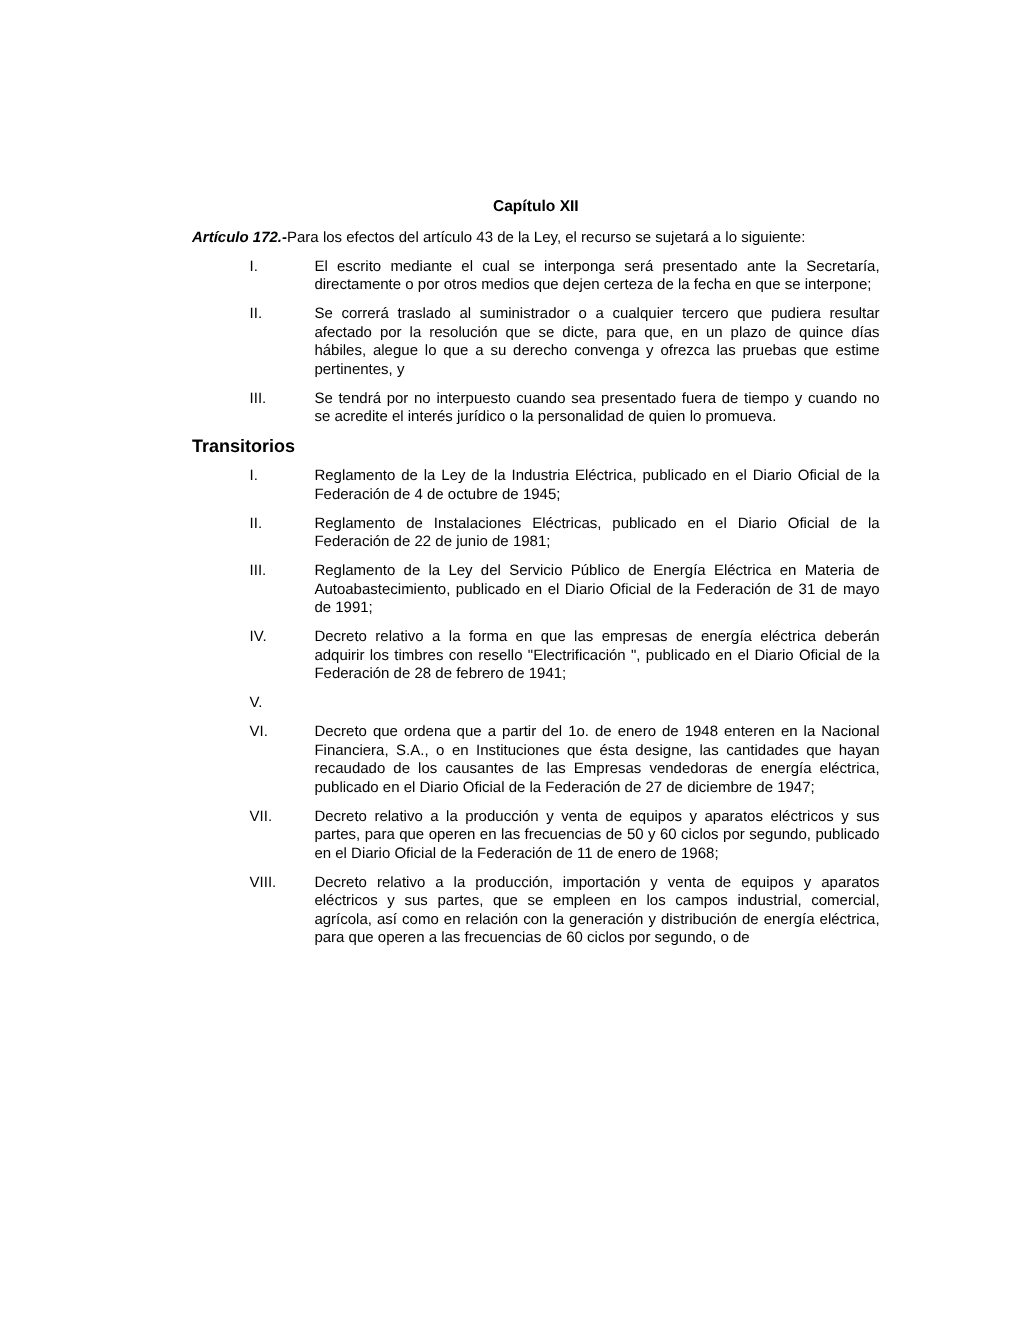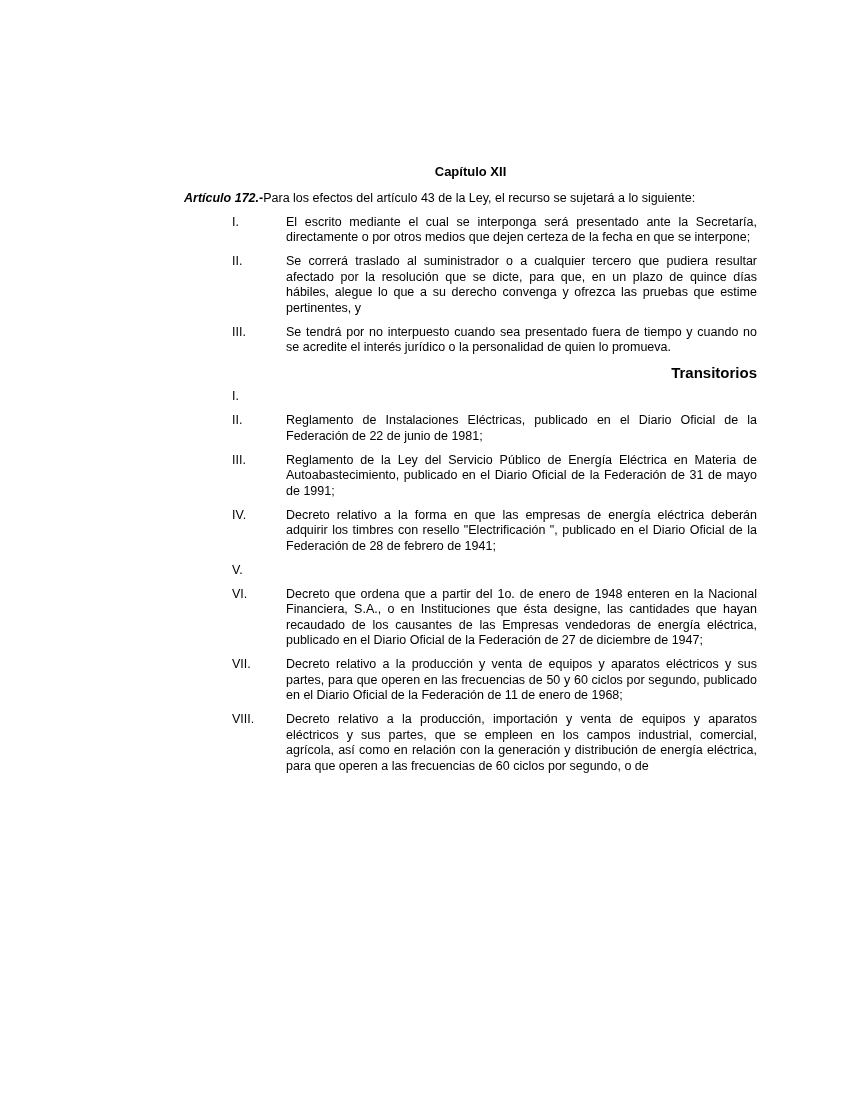--- a/index.html
+++ b/index.html
@@ -16,21 +16,20 @@
     color: #000000;
     overflow: hidden;
   }
   .content {
     position: absolute;
     left: 160px;
     top: 164px;
     width: 573px;
     font-size: 12.5px;
     line-height: 15.5px;
-    margin-left: 24px;
   }
   .heading {
     text-align: center;
     font-weight: bold;
     font-size: 13px;
     margin: 0 0 11px 0;
   }
   .heading.subtitle {
     margin: 0 0 19px 0;
   }
@@ -46,21 +45,21 @@
   }
   .item .numeral {
     flex: none;
     width: 54px;
   }
   .item .item-text {
     flex: 1;
     text-align: justify;
   }
   .trans-title {
-    text-align: right;
+    text-align: left;
     font-weight: bold;
     font-size: 15px;
     margin: 3px 0 7px 0;
     line-height: 18px;
   }
 </style>
 </head>
 <body>
 
 <div class="page">
@@ -81,20 +80,21 @@
     <div class="item">
       <span class="numeral">III.</span>
       <span class="item-text">Se tendrá por no interpuesto cuando sea presentado fuera de tiempo y cuando no se acredite el interés jurídico o la personalidad de quien lo promueva.</span>
     </div>
 
     <div class="trans-title">Transitorios</div>
 
 
     <div class="item">
       <span class="numeral">I.</span>
+      <span class="item-text">Reglamento de la Ley de la Industria Eléctrica, publicado en el Diario Oficial de la Federación de 4 de octubre de 1945;</span>
     </div>
     <div class="item">
       <span class="numeral">II.</span>
       <span class="item-text">Reglamento de Instalaciones Eléctricas, publicado en el Diario Oficial de la Federación de 22 de junio de 1981;</span>
     </div>
     <div class="item">
       <span class="numeral">III.</span>
       <span class="item-text">Reglamento de la Ley del Servicio Público de Energía Eléctrica en Materia de Autoabastecimiento, publicado en el Diario Oficial de la Federación de 31 de mayo de 1991;</span>
     </div>
     <div class="item">

